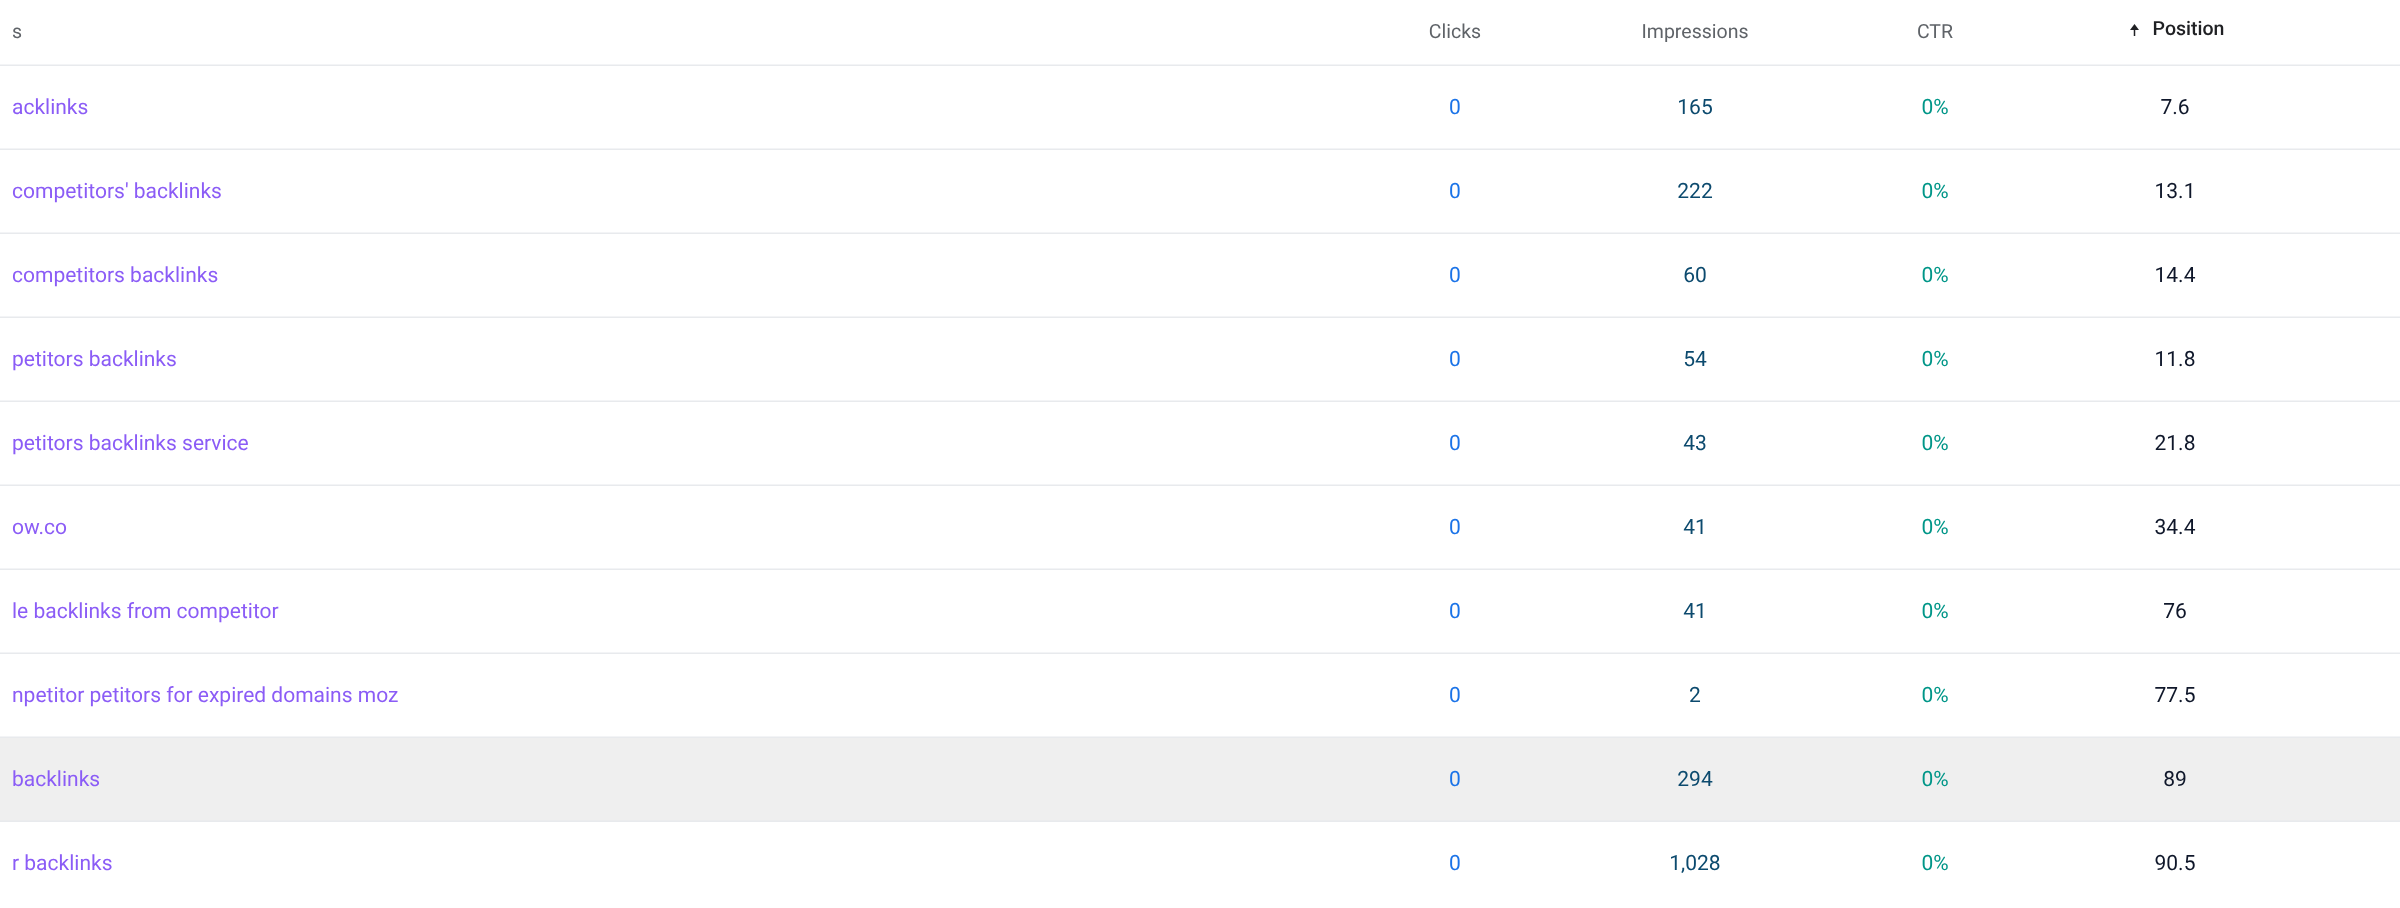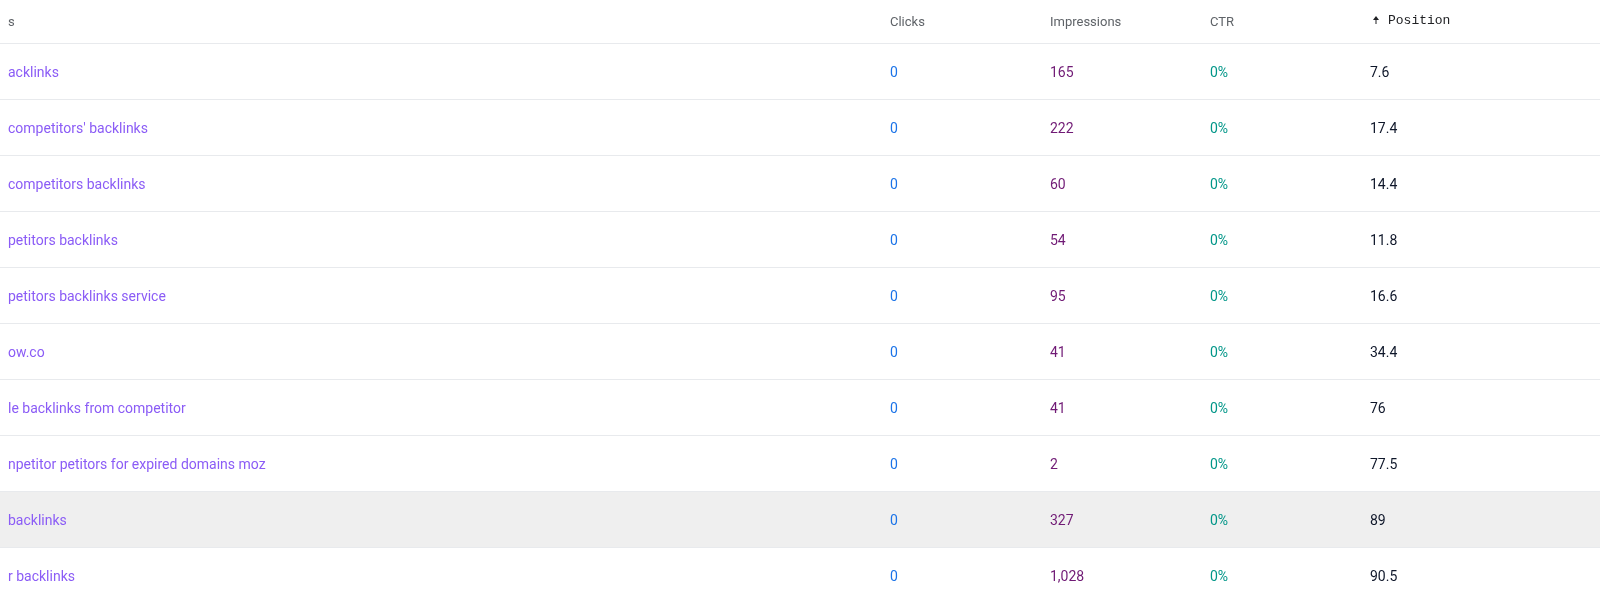--- a/index.html
+++ b/index.html
@@ -40,43 +40,42 @@
   .col-query {
     flex: 1 1 auto;
     min-width: 0;
     padding-left: 48px;
     white-space: nowrap;
     overflow: hidden;
     text-overflow: clip;
   }
   .col-metric {
     flex: 0 0 160px;
-    text-align: left;
+    text-align: center;
     white-space: nowrap;
   }
   .header .col-query { color: #5f6368; }
   .header .col-metric { color: #5f6368; }
   .header .sorted {
     color: #202124;
     font-weight: 500;
     display: inline-flex;
     align-items: center;
     justify-content: flex-end;
     gap: 6px;
-    font-family: Liberation Mono, monospace;
   }
   .sort-icon {
     width: 12px;
     height: 12px;
     display: inline-flex;
     align-items: center;
     justify-content: center;
   }
   .val-clicks { color: #1a73e8; }
-  .val-impr   { color: #701a75; }
+  .val-impr   { color: #0c4a6e; }
   .val-ctr    { color: #009688; }
   .val-pos    { color: #0f172a; }
   .query-text { color: #8b5cf6; }
 </style>
 </head>
 <body>
 
 <div class="table">
 
   <div class="row header">
@@ -111,21 +110,21 @@
     <div class="col-metric"><span class="val-impr">165</span></div>
     <div class="col-metric"><span class="val-ctr">0%</span></div>
     <div class="col-metric"><span class="val-pos">7.6</span></div>
   </div>
 
   <div class="row">
     <div class="col-query"><span class="query-text">competitors' backlinks</span></div>
     <div class="col-metric"><span class="val-clicks">0</span></div>
     <div class="col-metric"><span class="val-impr">222</span></div>
     <div class="col-metric"><span class="val-ctr">0%</span></div>
-    <div class="col-metric"><span class="val-pos">17.4</span></div>
+    <div class="col-metric"><span class="val-pos">13.1</span></div>
   </div>
 
   <div class="row">
     <div class="col-query"><span class="query-text">competitors backlinks</span></div>
     <div class="col-metric"><span class="val-clicks">0</span></div>
     <div class="col-metric"><span class="val-impr">60</span></div>
     <div class="col-metric"><span class="val-ctr">0%</span></div>
     <div class="col-metric"><span class="val-pos">14.4</span></div>
   </div>
 
@@ -133,23 +132,23 @@
     <div class="col-query"><span class="query-text">petitors backlinks</span></div>
     <div class="col-metric"><span class="val-clicks">0</span></div>
     <div class="col-metric"><span class="val-impr">54</span></div>
     <div class="col-metric"><span class="val-ctr">0%</span></div>
     <div class="col-metric"><span class="val-pos">11.8</span></div>
   </div>
 
   <div class="row">
     <div class="col-query"><span class="query-text">petitors backlinks service</span></div>
     <div class="col-metric"><span class="val-clicks">0</span></div>
-    <div class="col-metric"><span class="val-impr">95</span></div>
+    <div class="col-metric"><span class="val-impr">43</span></div>
     <div class="col-metric"><span class="val-ctr">0%</span></div>
-    <div class="col-metric"><span class="val-pos">16.6</span></div>
+    <div class="col-metric"><span class="val-pos">21.8</span></div>
   </div>
 
   <div class="row">
     <div class="col-query"><span class="query-text">ow.co</span></div>
     <div class="col-metric"><span class="val-clicks">0</span></div>
     <div class="col-metric"><span class="val-impr">41</span></div>
     <div class="col-metric"><span class="val-ctr">0%</span></div>
     <div class="col-metric"><span class="val-pos">34.4</span></div>
   </div>
 
@@ -165,21 +164,21 @@
     <div class="col-query"><span class="query-text">npetitor petitors for expired domains moz</span></div>
     <div class="col-metric"><span class="val-clicks">0</span></div>
     <div class="col-metric"><span class="val-impr">2</span></div>
     <div class="col-metric"><span class="val-ctr">0%</span></div>
     <div class="col-metric"><span class="val-pos">77.5</span></div>
   </div>
 
   <div class="row highlight">
     <div class="col-query"><span class="query-text">backlinks</span></div>
     <div class="col-metric"><span class="val-clicks">0</span></div>
-    <div class="col-metric"><span class="val-impr">327</span></div>
+    <div class="col-metric"><span class="val-impr">294</span></div>
     <div class="col-metric"><span class="val-ctr">0%</span></div>
     <div class="col-metric"><span class="val-pos">89</span></div>
   </div>
 
   <div class="row" style="border-bottom:none;">
     <div class="col-query"><span class="query-text">r backlinks</span></div>
     <div class="col-metric"><span class="val-clicks">0</span></div>
     <div class="col-metric"><span class="val-impr">1,028</span></div>
     <div class="col-metric"><span class="val-ctr">0%</span></div>
     <div class="col-metric"><span class="val-pos">90.5</span></div>

